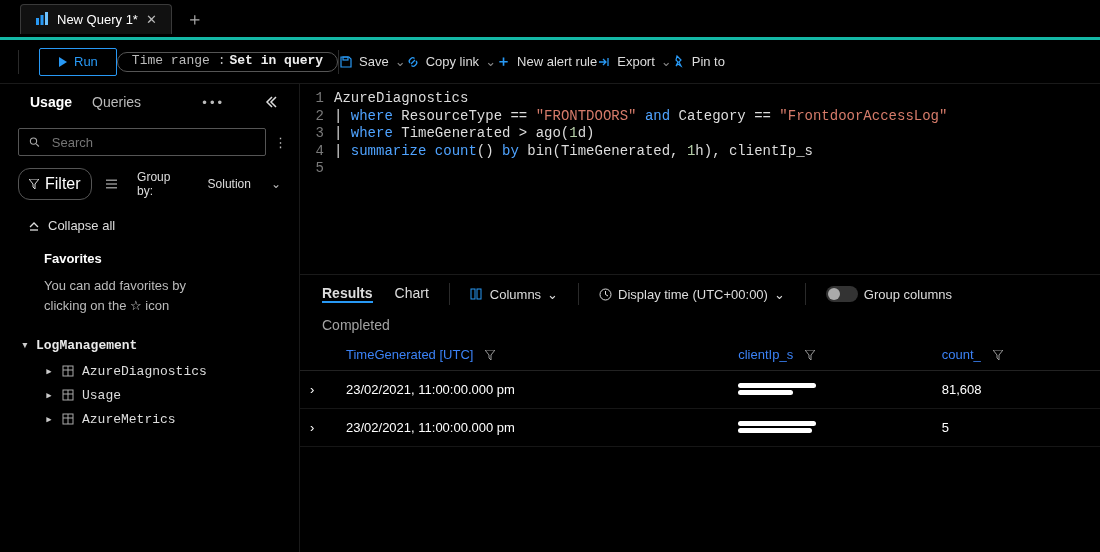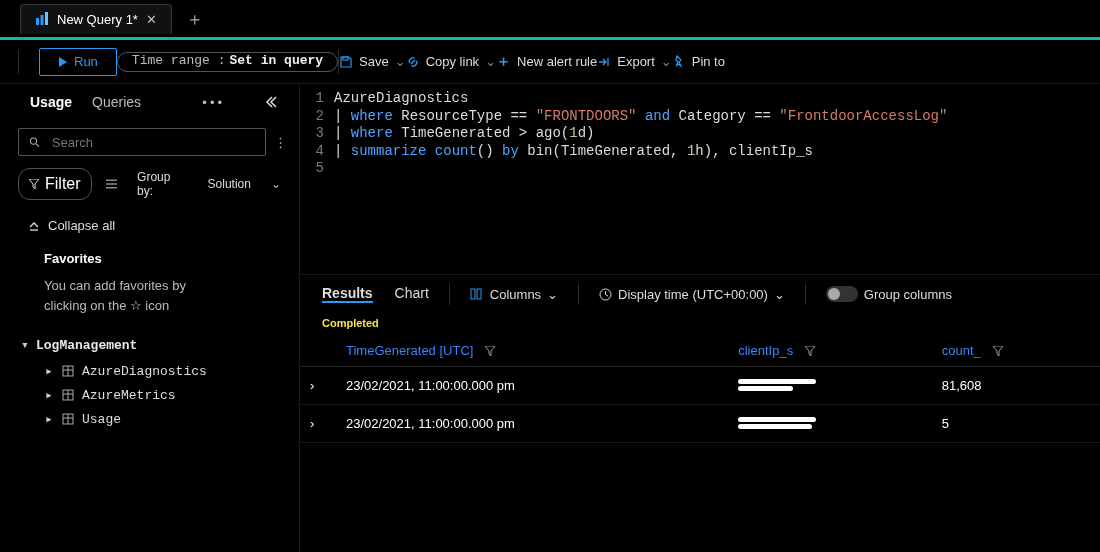--- a/index.html
+++ b/index.html
@@ -165,21 +165,21 @@
 
   .toggle {
     width:32px; height:16px; border-radius:8px; background:#333; position:relative;
   }
   .toggle::after {
     content:""; position:absolute; left:2px; top:2px; width:12px; height:12px;
     border-radius:50%; background:#aaa;
   }
 
   .status {
-    padding: 12px 22px 6px 22px; font-weight:700; font-size:11px; color:#fde047;
+    padding: 12px 22px 6px 22px; font-weight:400; font-size:14px; color:#a3a3a3;
   }
 
   table.results {
     width:100%; border-collapse: collapse;
   }
   table.results th {
     text-align:left; font-weight:400; color:#3b82f6; font-size:13px;
     padding: 8px 10px; border-bottom: 1px solid #222;
   }
   table.results td {
@@ -344,30 +344,30 @@
           </svg>
         <span>AzureDiagnostics</span>
       </div>
       <div class="node">
         <span class="caret caret-right"></span>
         <svg width="12" height="12" viewBox="0 0 12 12">
             <rect x="1" y="1" width="10" height="10" fill="none" stroke="#aaa"></rect>
             <line x1="1" y1="5" x2="11" y2="5" stroke="#aaa"></line>
             <line x1="6" y1="1" x2="6" y2="11" stroke="#aaa"></line>
           </svg>
-        <span>AzureMetrics</span>
+        <span>Usage</span>
       </div>
       <div class="node">
         <span class="caret caret-right"></span>
         <svg width="12" height="12" viewBox="0 0 12 12">
             <rect x="1" y="1" width="10" height="10" fill="none" stroke="#aaa"></rect>
             <line x1="1" y1="5" x2="11" y2="5" stroke="#aaa"></line>
             <line x1="6" y1="1" x2="6" y2="11" stroke="#aaa"></line>
           </svg>
-        <span>Usage</span>
+        <span>AzureMetrics</span>
       </div>
     </div>
   </div>
 
   <div class="editor">
     <div class="code">
       <div class="ln">
           <span class="gutter">1</span>
           <span class="c"><span class="tok-id">AzureDiagnostics</span></span>
         </div>

